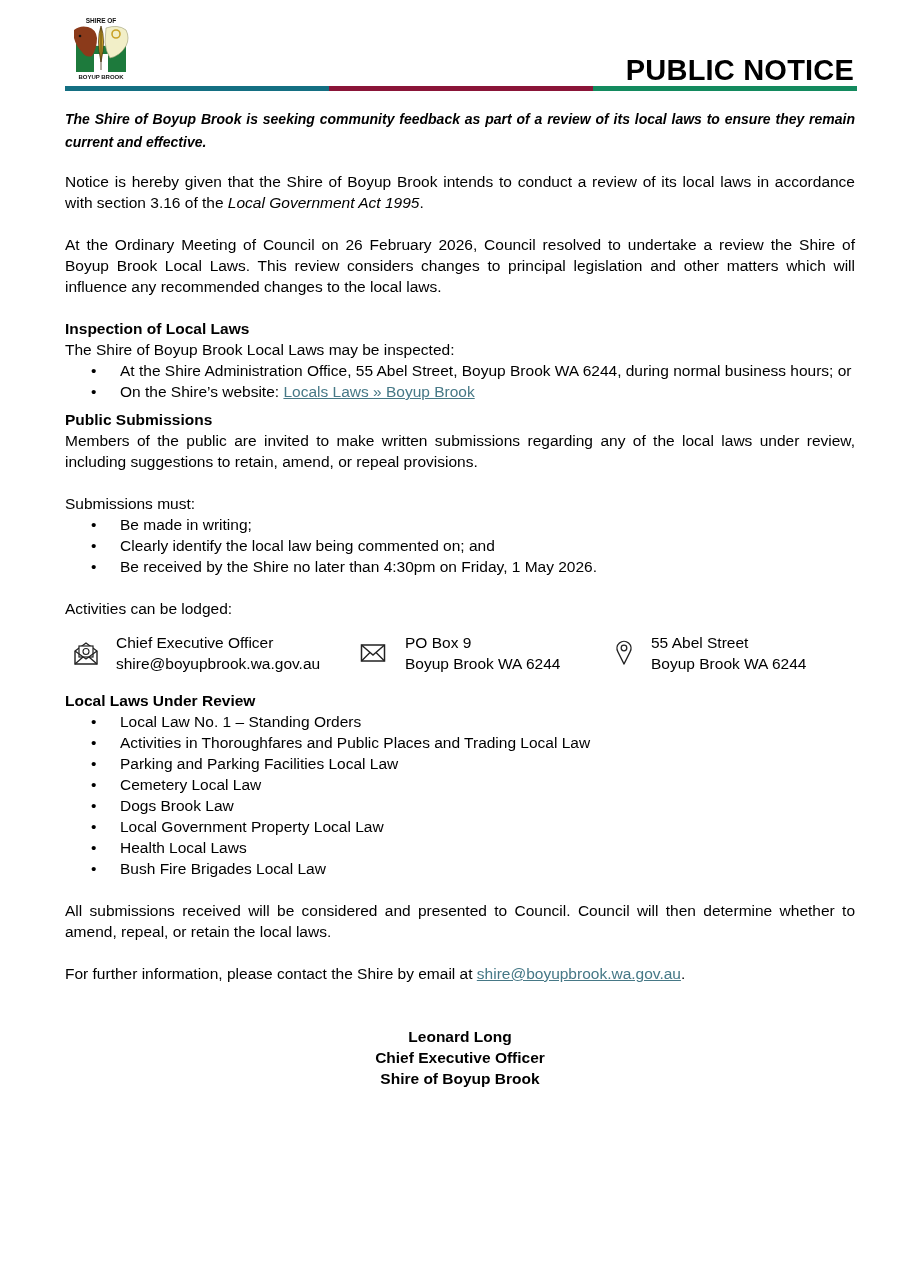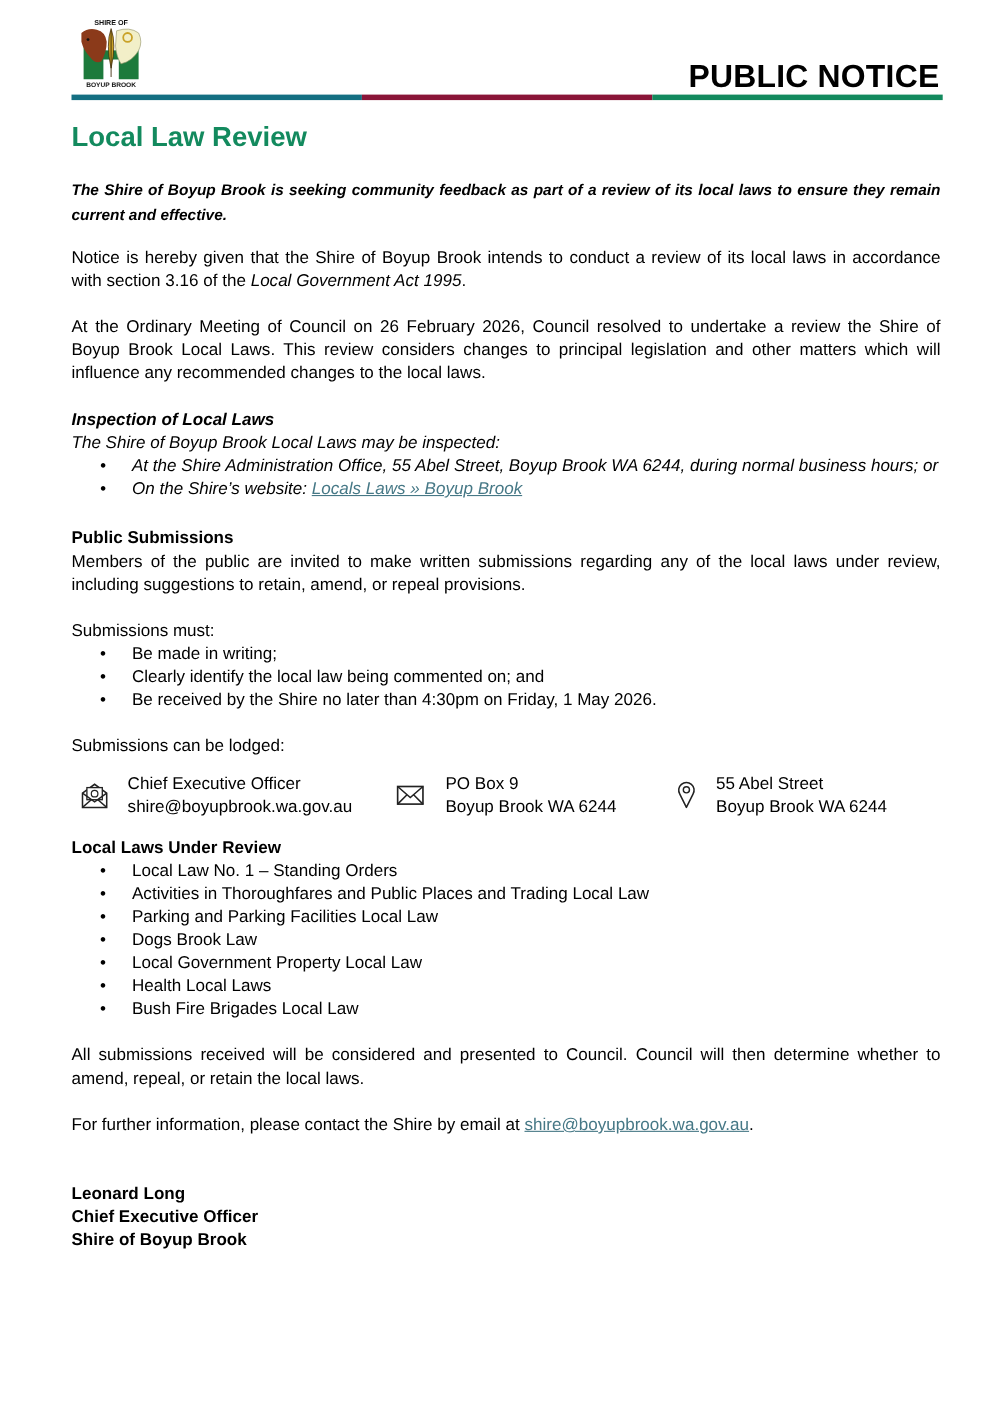--- a/index.html
+++ b/index.html
@@ -50,21 +50,21 @@
     }
     .contact { display: flex; align-items: flex-start; }
     .contact .icon { width: 26px; height: 26px; margin-top: 8px; }
     .contact .lines { font-size: 15.5px; line-height: 21px; }
     .c1 { width: 295px; }
     .c1 .icon { margin-left: 8px; margin-right: 17px; }
     .c2 { width: 247px; }
     .c2 .icon { margin-right: 19px; }
     .c3 .icon { margin-left: 8px; margin-right: 18px; width: 18px; }
 
-    .signature { margin-top: 42px; font-weight: bold; line-height: 21px; }
+    .signature { margin-top: 42px; font-weight: bold; line-height: 21px; text-align: center; }
   </style>
 </head>
 <body>
 
 <div class="page">
 
   <div class="logo">
     <svg width="62" height="64" viewBox="0 0 62 64">
       <text x="31" y="7" text-anchor="middle" font-family="Liberation Sans, sans-serif" font-weight="bold" font-size="6.5" fill="#111">SHIRE OF</text>
 
@@ -84,49 +84,48 @@
 
   <div class="notice-title">PUBLIC NOTICE</div>
 
   <div class="rule">
     <span class="seg" style="background:#146f82"></span>
     <span class="seg" style="background:#8a1538"></span>
     <span class="seg" style="background:#138a5e"></span>
   </div>
 
   <div class="content">
-    <h1 class="page-title" style="color: rgb(19, 138, 94);">Local Law Review</h1>
 
     <p class="lead">The Shire of Boyup Brook is seeking community feedback as part of a review of its local laws to ensure they remain current and effective.</p>
 
     <p class="para"><span>Notice is hereby given that the Shire of Boyup Brook intends to conduct a review of its local laws in accordance with section 3.16 of the </span><em>Local Government Act 1995</em><span>.</span></p>
 
     <p class="para">At the Ordinary Meeting of Council on 26 February 2026, Council resolved to undertake a review the Shire of Boyup Brook Local Laws. This review considers changes to principal legislation and other matters which will influence any recommended changes to the local laws.</p>
 
-    <div style="margin-bottom:24px;font-style:italic;">
+    <div style="margin-bottom:7px;">
       <div class="section-heading">Inspection of Local Laws</div>
       <div>The Shire of Boyup Brook Local Laws may be inspected:</div>
       <ul class="bullets">
         <li style="text-align:justify;">At the Shire Administration Office, 55 Abel Street, Boyup Brook WA 6244, during normal business hours; or</li>
         <li><span>On the Shire’s website: </span><a class="link" style="color: rgb(70, 120, 134);">Locals Laws » Boyup Brook</a></li>
       </ul>
     </div>
 
     <div>
       <div class="section-heading">Public Submissions</div>
       <p>Members of the public are invited to make written submissions regarding any of the local laws under review, including suggestions to retain, amend, or repeal provisions.</p>
       <div class="gap"></div>
       <div>Submissions must:</div>
       <ul class="bullets">
         <li>Be made in writing;</li>
         <li>Clearly identify the local law being commented on; and</li>
         <li>Be received by the Shire no later than 4:30pm on Friday, 1 May 2026.</li>
       </ul>
       <div class="gap"></div>
-      <div>Submissions can be lodged:</div>
+      <div>Activities can be lodged:</div>
     </div>
 
     <div class="contacts">
       <div class="contact c1">
         <svg class="icon" viewBox="0 0 26 26">
           <path d="M2 11 L13 3 L24 11 L24 24 L2 24 Z" fill="none" stroke="#222" stroke-width="1.4"></path>
           <rect x="6" y="6" width="14" height="11" fill="#fff" stroke="#222" stroke-width="1.2"></rect>
           <circle cx="13" cy="11.5" r="3" fill="none" stroke="#222" stroke-width="1.1"></circle>
           <path d="M2 11 L13 19 L24 11 M2 24 L10 17 M24 24 L16 17" fill="none" stroke="#222" stroke-width="1.3"></path>
         </svg>
@@ -156,20 +155,21 @@
         </div>
       </div>
     </div>
 
     <div>
       <div class="section-heading">Local Laws Under Review</div>
       <ul class="bullets">
         <li>Local Law No. 1 – Standing Orders</li>
         <li>Activities in Thoroughfares and Public Places and Trading Local Law</li>
         <li>Parking and Parking Facilities Local Law</li>
+        <li>Cemetery Local Law</li>
         <li>Dogs Brook Law</li>
         <li>Local Government Property Local Law</li>
         <li>Health Local Laws</li>
         <li>Bush Fire Brigades Local Law</li>
       </ul>
     </div>
 
     <div class="gap"></div>
 
     <p class="para">All submissions received will be considered and presented to Council. Council will then determine whether to amend, repeal, or retain the local laws.</p>

